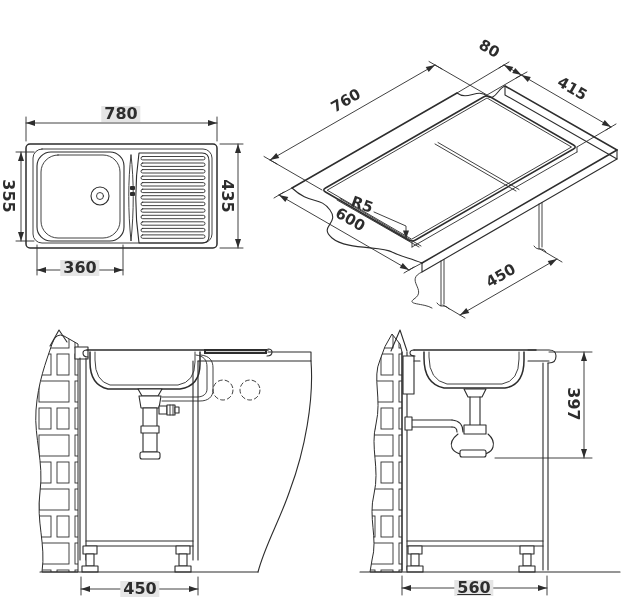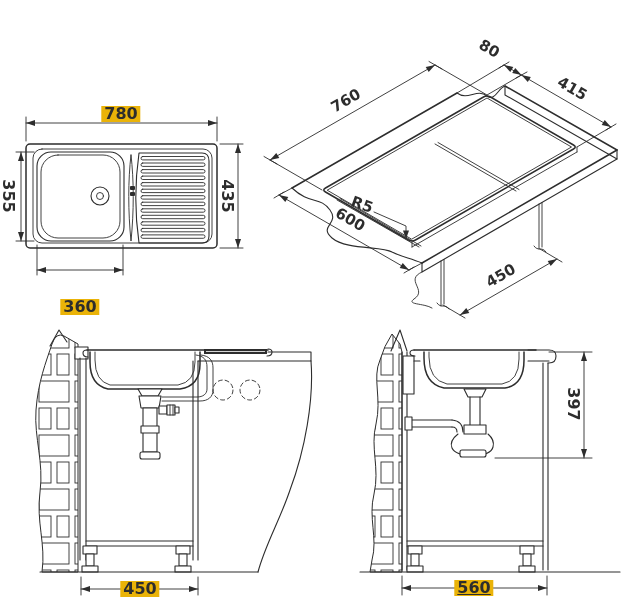--- a/index.html
+++ b/index.html
@@ -1,21 +1,21 @@
 <!DOCTYPE html>
 <html><head>
 <meta charset="utf-8">
 <style>
   html,body{margin:0;padding:0;background:#ffffff;}
   #canvas{position:relative;width:622px;height:600px;background:#ffffff;overflow:hidden;
           font-family:"DejaVu Sans","Liberation Sans",sans-serif;}
   #lineart{position:absolute;left:0;top:0;}
   .dim{position:absolute;transform:translate(-50%,-50%);color:#2d2d2d;font-weight:bold;
        font-size:16px;letter-spacing:0;line-height:1;white-space:nowrap;}
-  .dim.bg{background:#eab308;padding:0 3px;}
+  .dim.bg{background:#e5e5e5;padding:0 3px;}
   .dim.sm{font-size:15px;}
   .rot90{transform:translate(-50%,-50%) rotate(90deg);}
   .rotm30{transform:translate(-50%,-50%) rotate(-30deg);}
   .rot30{transform:translate(-50%,-50%) rotate(30deg);}
   .rot20{transform:translate(-50%,-50%) rotate(20deg);}
   svg *{vector-effect:none;}
   .ln{stroke:#2d2d2d;fill:none;stroke-width:1.1;stroke-linecap:round;stroke-linejoin:round;}
   .hv{stroke:#2d2d2d;fill:none;stroke-width:1.5;stroke-linecap:round;stroke-linejoin:round;}
   .th{stroke:#2d2d2d;fill:none;stroke-width:0.9;stroke-linecap:round;}
   .fl{fill:#2d2d2d;stroke:none;}
@@ -265,21 +265,21 @@
       <path d="M402,588 H547" class="th"></path>
       <polygon points="402,588 411,585 411,591" class="fl"></polygon>
       <polygon points="547,588 538,585 538,591" class="fl"></polygon>
     </g>
   </g>
 </svg>
 
 <div class="dim bg" style="left:121px;top:114px;">780</div>
 <div class="dim rot90" style="left:8px;top:196px;">355</div>
 <div class="dim rot90" style="left:227px;top:196px;">435</div>
-<div class="dim bg" style="left:80px;top:268px;margin-top:39px;">360</div>
+<div class="dim bg" style="left:80px;top:268px;">360</div>
 
 <div class="dim sm rotm30" style="left:346px;top:101px;">760</div>
 <div class="dim sm rot30" style="left:489px;top:49px;">80</div>
 <div class="dim sm rot30" style="left:572px;top:89px;">415</div>
 <div class="dim sm rot30" style="left:350px;top:220px;">600</div>
 <div class="dim sm rot20" style="left:362px;top:205px;">R5</div>
 <div class="dim sm rotm30" style="left:501px;top:276px;">450</div>
 
 <div class="dim bg" style="left:140px;top:589px;">450</div>
 <div class="dim rot90" style="left:573px;top:404px;">397</div>

